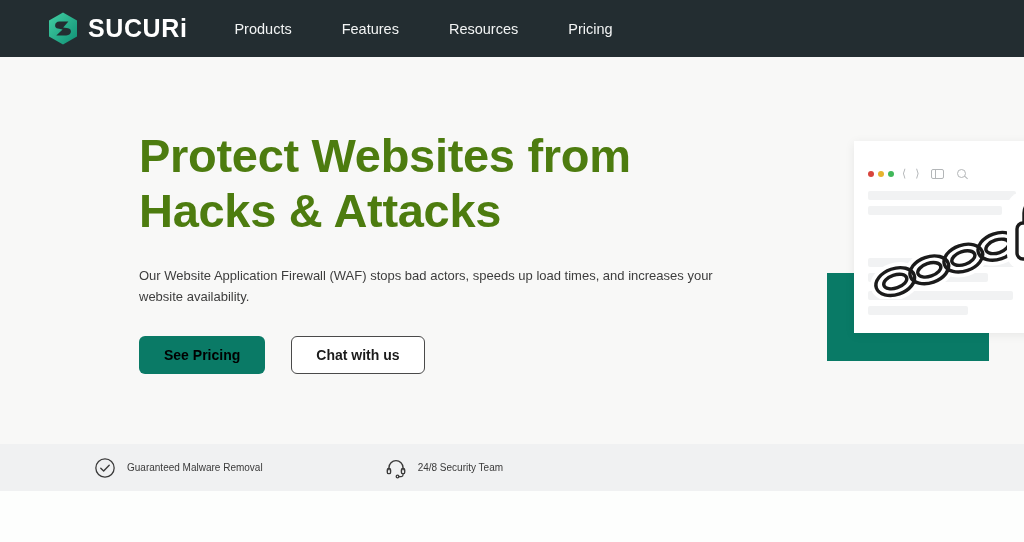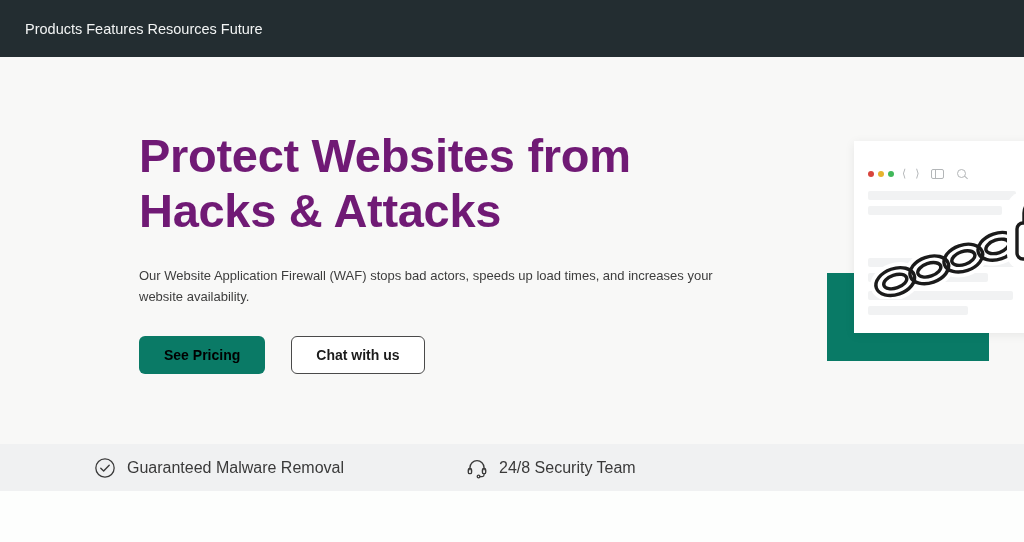--- a/index.html
+++ b/index.html
@@ -57,22 +57,23 @@
     color: #ffffff;
     font-size: 25px;
     font-weight: bold;
     letter-spacing: 0.6px;
     line-height: 1;
   }
 
   .nav-links {
     display: flex;
     align-items: center;
-    margin-left: 23px;
+    margin-left: 45px;
     list-style: none;
+    gap: 46px;
   }
 
   .nav-link {
     color: #f2f4f4;
     font-size: 14.5px;
     font-weight: 400;
     text-decoration: none;
     padding: 6px 2px;
     margin-right: 46px;
     white-space: nowrap;
@@ -94,21 +95,21 @@
     position: absolute;
     left: 139px;
     top: 71px;
     width: 620px;
   }
 
   .hero-title {
     font-size: 47px;
     line-height: 55px;
     font-weight: bold;
-    color: #701a75;
+    color: #4d7c0f;
     letter-spacing: -0.3px;
   }
 
   .hero-sub {
     margin-top: 27px;
     width: 596px;
     font-size: 13px;
     line-height: 21px;
     color: #3d3d3d;
   }
@@ -268,54 +269,67 @@
   .feature-3 { margin-left: 122px; }
 
   .feature-icon {
     width: 22px; height: 22px;
     flex: 0 0 auto;
     display: block;
   }
 
   .feature-label {
     margin-left: 11px;
-    font-size: 16px;
+    font-size: 10px;
     color: #3a3a3a;
     line-height: 1;
   }
 
   
   .below {
     position: absolute;
     top: 491px; left: 0;
     width: 1024px;
     height: 51px;
     background: #fdfefd;
   }
 </style>
 </head>
 <body>
 
 <div class="page">
 
   <nav class="navbar">
 
+    <a class="brand" href="#">
+      <svg class="brand-mark" viewBox="0 0 30 33">
+        <defs>
+          <linearGradient id="hexg" x1="0" y1="0" x2="1" y2="1">
+            <stop offset="0" stop-color="#43cfa3"></stop>
+            <stop offset="1" stop-color="#0f8f74"></stop>
+          </linearGradient>
+        </defs>
+        <path d="M15 0.6 L29 8.5 L29 24.5 L15 32.4 L1 24.5 L1 8.5 Z" fill="url(#hexg)"></path>
+        <path d="M20.4 9.6 L11.6 9.6 C8.6 9.6 7.1 11.4 7.1 13.4 C7.1 15.1 8.1 16.2 9.9 16.6 L14.6 17.4 L8.3 23.4 L18.3 23.4 C21.3 23.4 22.9 21.6 22.9 19.5 C22.9 17.8 21.9 16.7 20.1 16.3 L15.2 15.5 Z" fill="#232d31"></path>
+      </svg>
+      <span class="brand-name">SUCURi</span>
+    </a>
 
     <ul class="nav-links">
       <li>
         <a class="nav-link" href="#">Products</a>
       </li>
       <li>
         <a class="nav-link" href="#">Features</a>
       </li>
       <li>
         <a class="nav-link" href="#">Resources</a>
       </li>
       <li>
-        <a class="nav-link" href="#">Future</a>
+        <a class="nav-link" href="#">Pricing</a>
       </li>
     </ul>
   </nav>
 
   <section class="hero">
 
     <div class="hero-copy">
       <h1 class="hero-title">
         <span>Protect Websites from</span><br>
         <span>Hacks &amp; Attacks</span>

